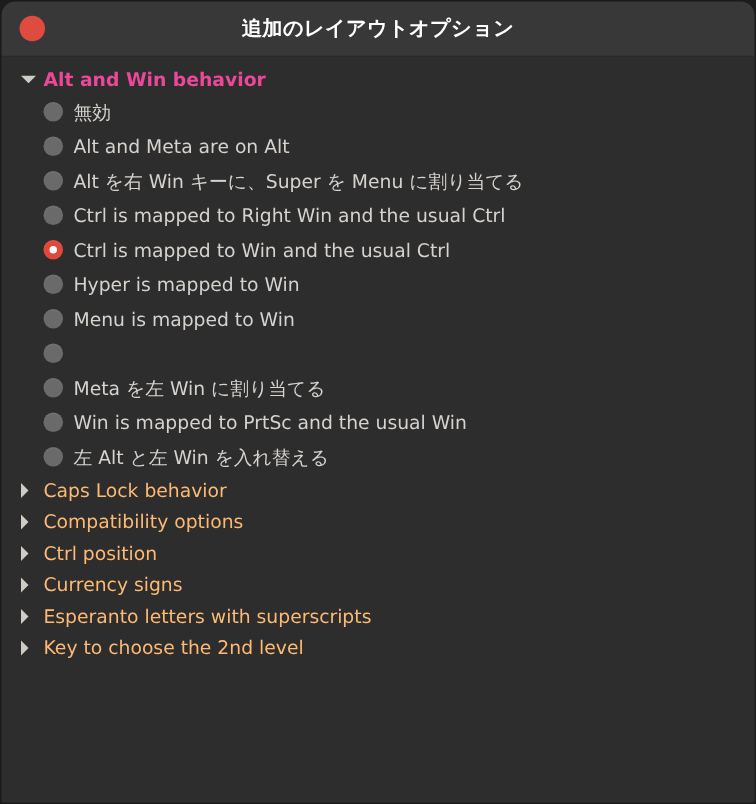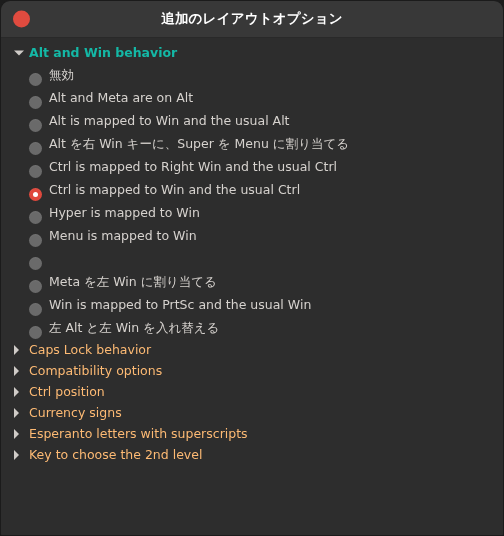--- a/index.html
+++ b/index.html
@@ -75,21 +75,21 @@
   }
 
   .group-row {
     display: flex;
     align-items: center;
     height: 21px;
     padding-left: 12px;
     cursor: default;
   }
   .group-row.expanded .group-label {
-    color: #14b8a6;
+    color: #ec4899;
     font-weight: bold;
     font-size: 12.5px;
   }
   .group-row.collapsed .group-label {
     color: #fdba74;
     font-weight: normal;
     font-size: 12.5px;
   }
   .group-label {
     white-space: nowrap;
@@ -122,21 +122,21 @@
     border-left: 5px solid #cfcbc7;
   }
 
   .options {
     list-style: none;
     margin: 0;
     padding: 0;
   }
   .option-row {
     display: flex;
-    align-items: flex-end;
+    align-items: center;
     height: 23px;
     padding-left: 28px;
     cursor: default;
   }
   .radio {
     flex: 0 0 13px;
     width: 13px;
     height: 13px;
     border-radius: 50%;
     background: #6a6a6a;
@@ -187,24 +187,20 @@
             <li class="option-row">
               <span class="radio"></span>
               <span class="option-label">無効</span>
             </li>
             <li class="option-row">
               <span class="radio"></span>
               <span class="option-label">Alt and Meta are on Alt</span>
             </li>
             <li class="option-row">
               <span class="radio"></span>
-              <span class="option-label">Alt is mapped to Win and the usual Alt</span>
-            </li>
-            <li class="option-row">
-              <span class="radio"></span>
               <span class="option-label">Alt を右 Win キーに、Super を Menu に割り当てる</span>
             </li>
             <li class="option-row">
               <span class="radio"></span>
               <span class="option-label">Ctrl is mapped to Right Win and the usual Ctrl</span>
             </li>
             <li class="option-row">
               <span class="radio selected"></span>
               <span class="option-label">Ctrl is mapped to Win and the usual Ctrl</span>
             </li>

